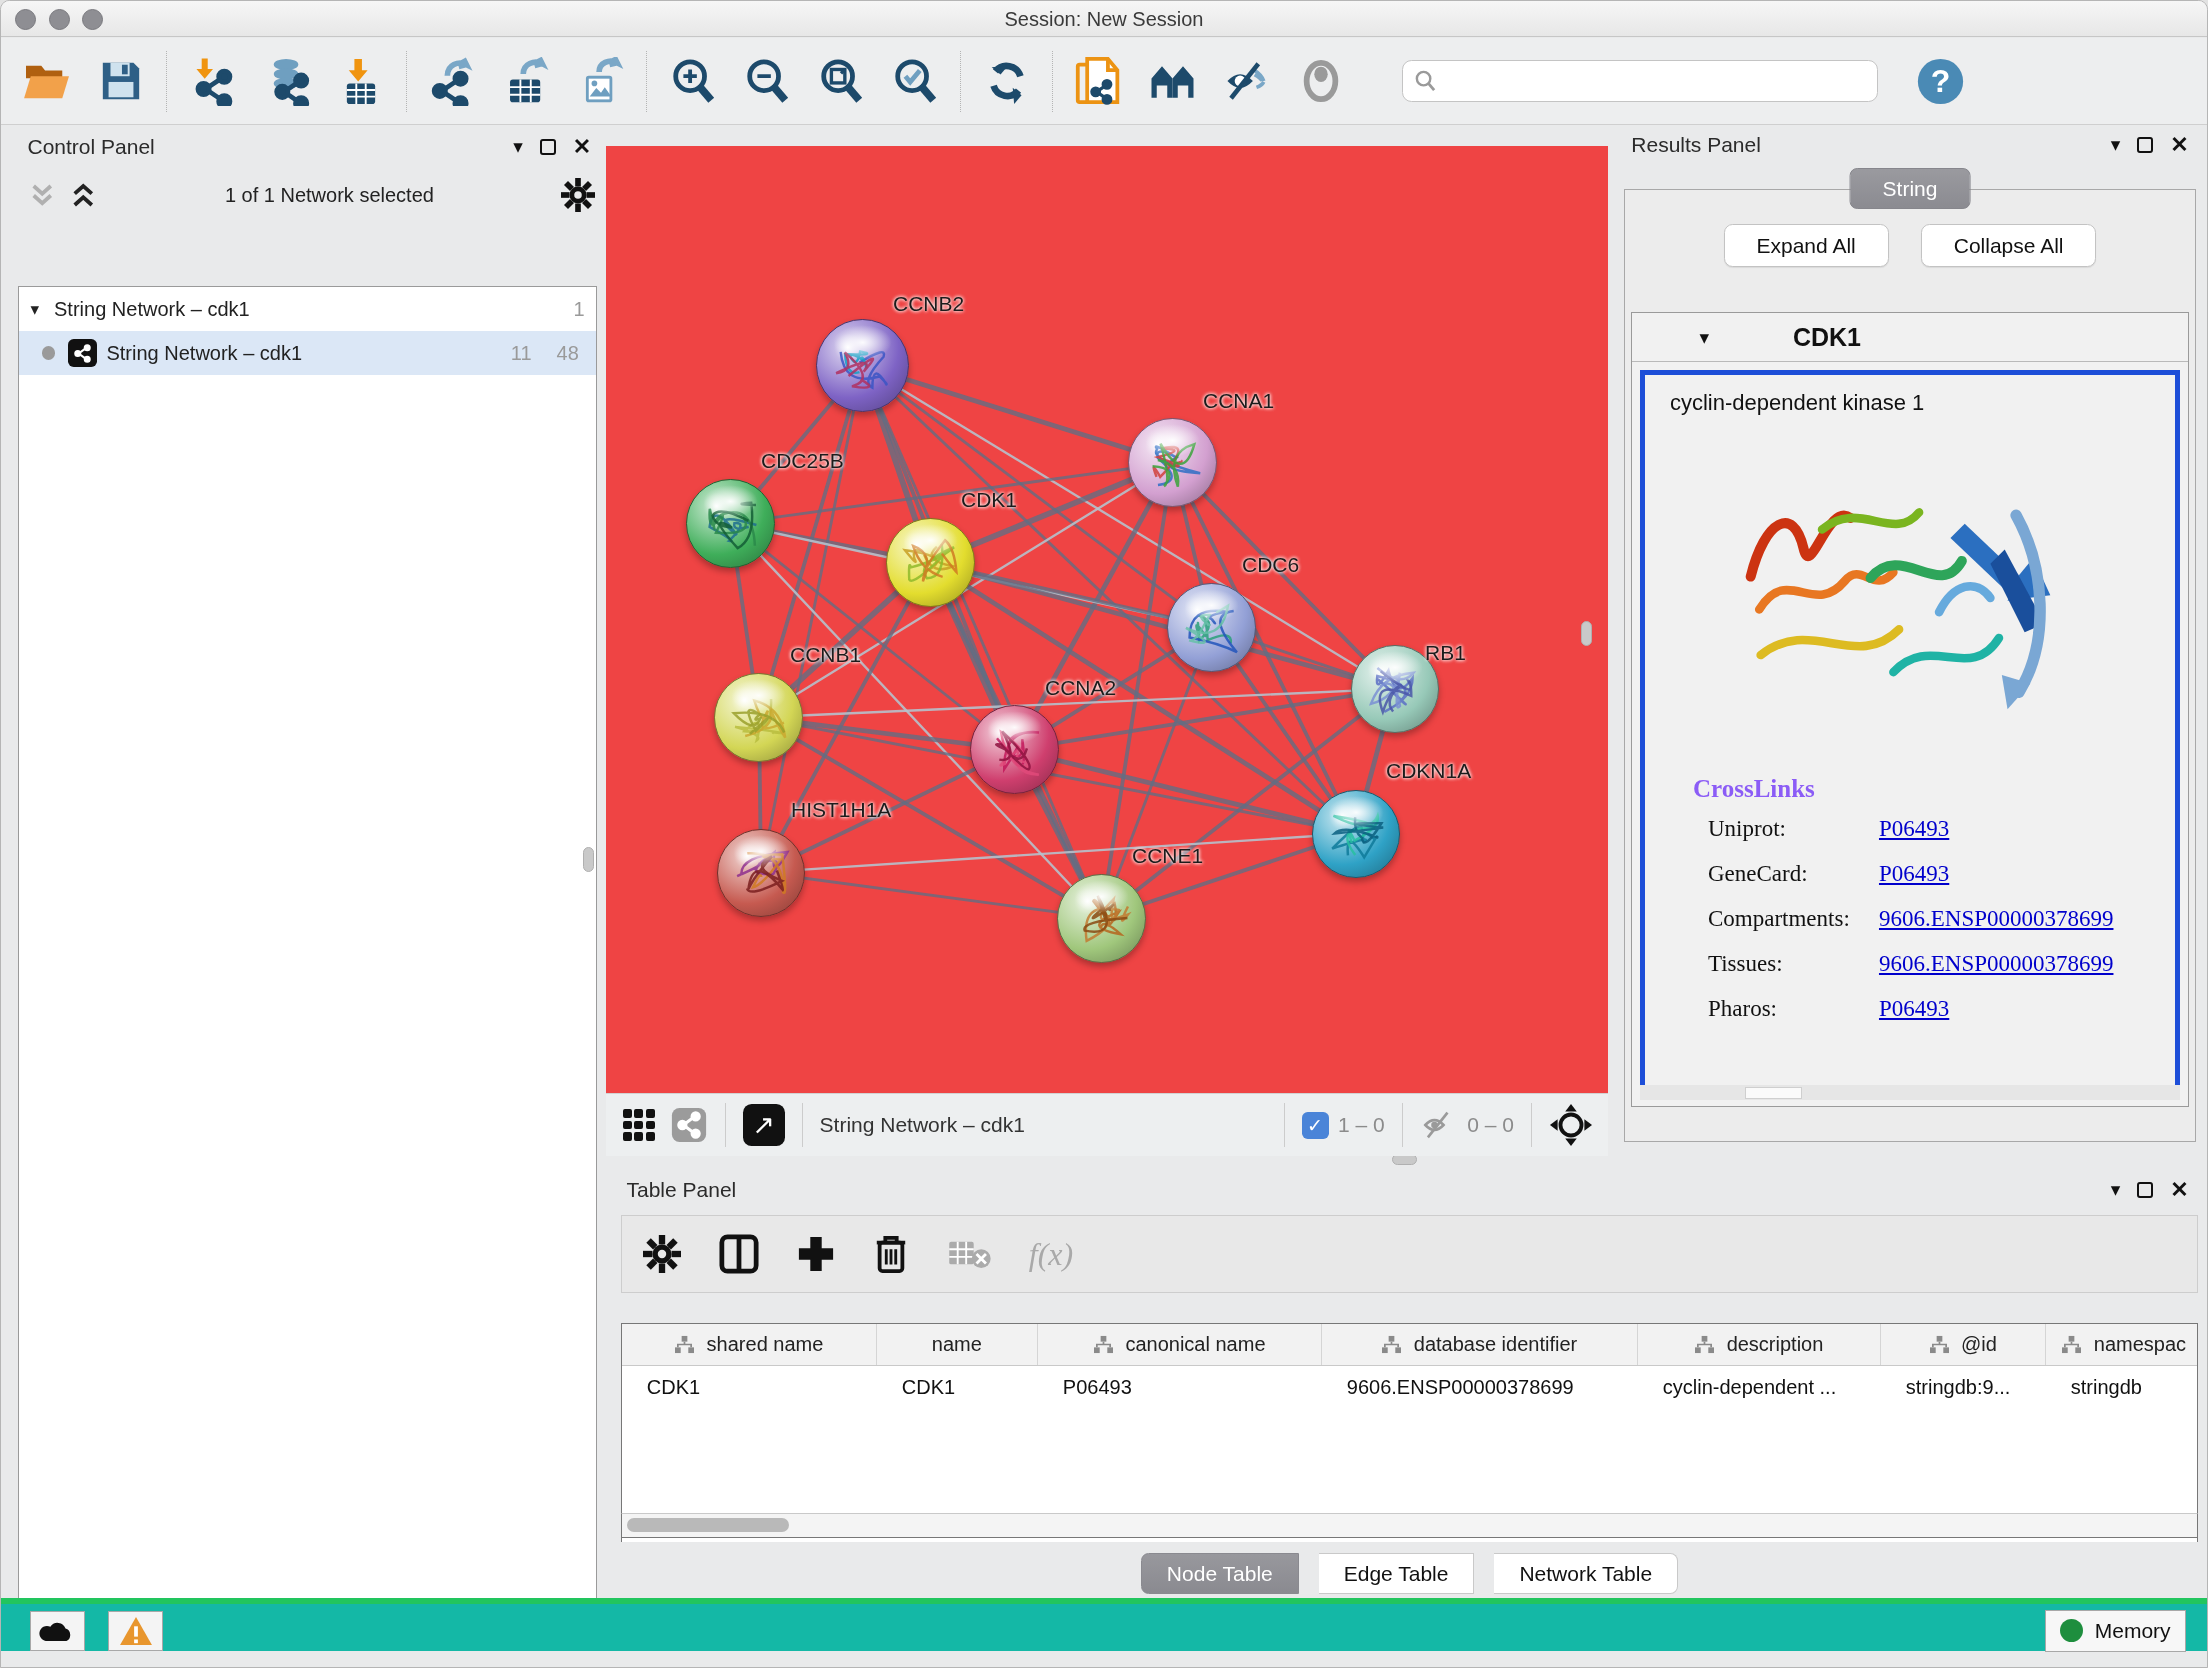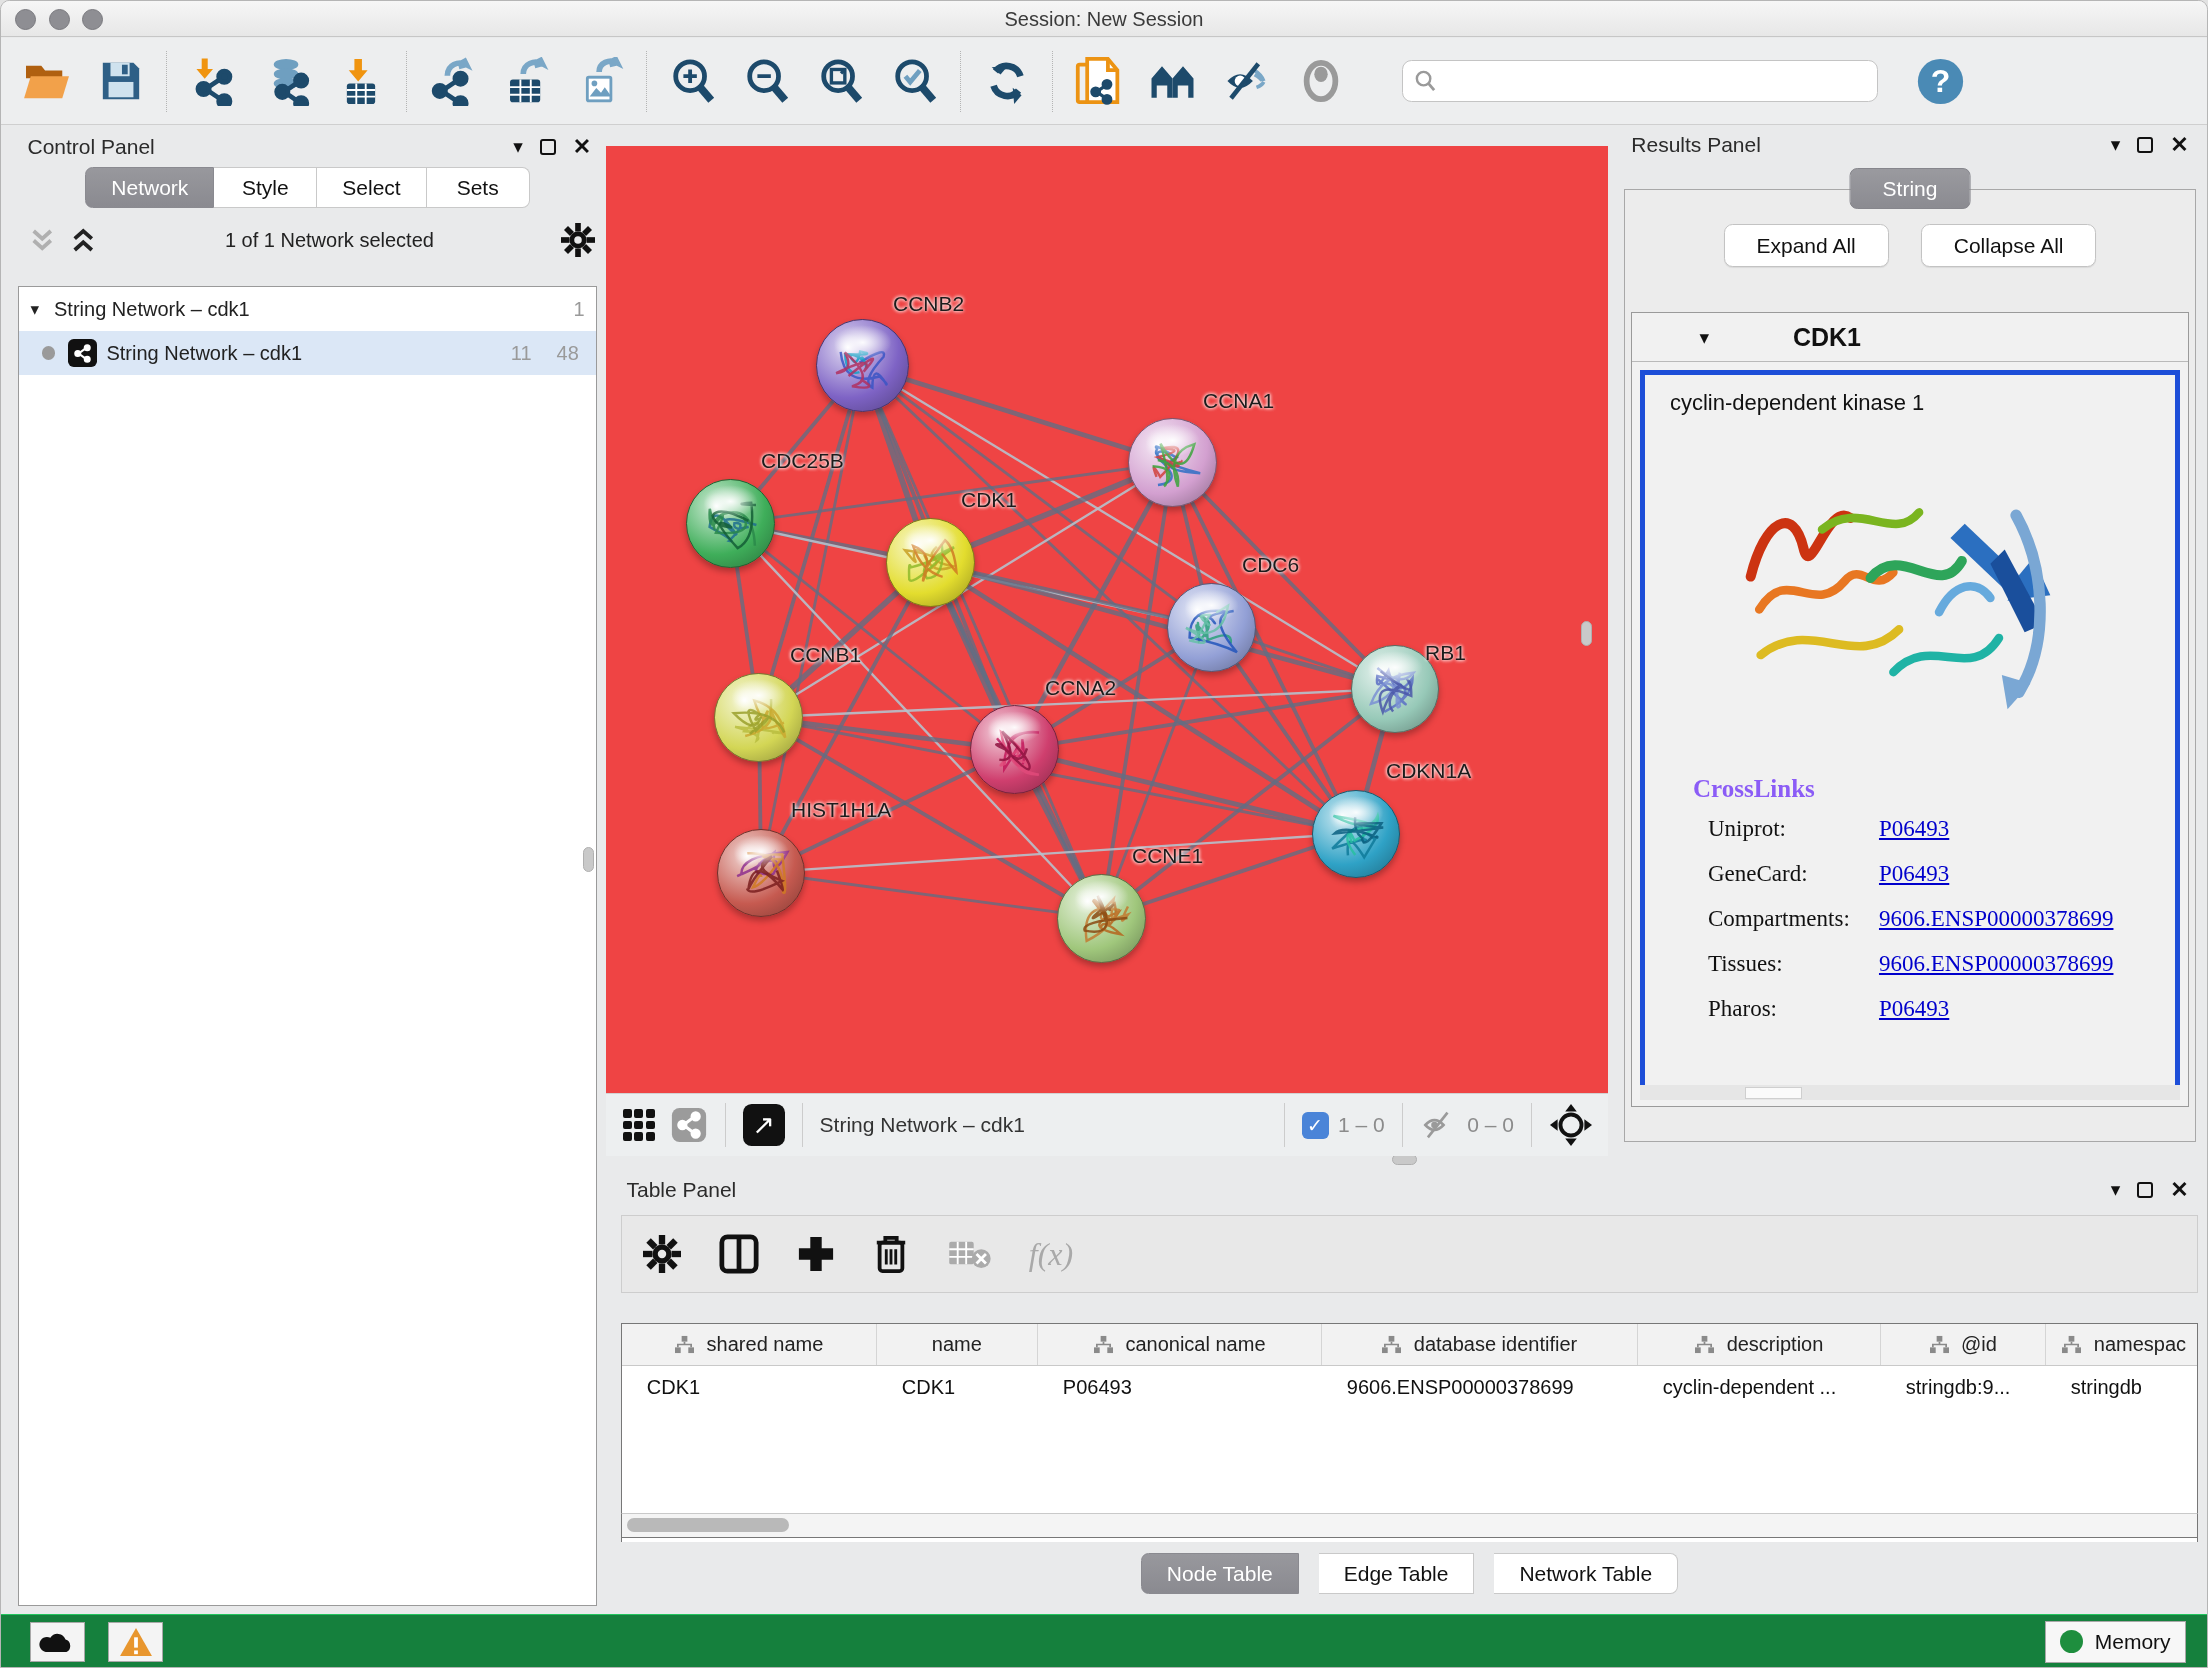--- a/index.html
+++ b/index.html
@@ -103,21 +103,21 @@
   .tp-headrow { display:flex; height:42px; background:#f2f2f2; border-bottom:1.4px solid #c9c9c9; }
   .tp-hcell { display:flex; align-items:center; justify-content:center; gap:11.4px; font-size:20px; color:#222;
     border-right:1px solid #d5d5d5; flex:none; }
   .tp-row { display:flex; height:44px; }
   .tp-cell { font-size:20px; color:#111; padding:9.5px 0 0 25px; flex:none; white-space:nowrap; overflow:hidden; }
   .tp-hscroll { position:absolute; left:3.8px; right:3.8px; top:344px; height:25px; background:#f4f4f4; border:1.4px solid #777; border-top:1px solid #c9c9c9; }
   .tp-hscroll i { position:absolute; left:5.7px; top:3.8px; width:162px; height:14.3px; background:#b9b9b9; border-radius:7.6px; }
   .tp-tabs { position:absolute; left:0; right:0; top:384px; display:flex; justify-content:center;gap:20px; }
 
   
-  .statusbar { position:absolute; left:0; bottom:0; width:100%; height:53px; background:#15803d; border-top:1px solid #22c55e; }
+  .statusbar { position:absolute; left:0; bottom:16px; width:100%; height:53px; background:#14b8a6; border-top:6px solid #22c55e; }
   .sb-btn { position:absolute; top:6.7px; width:55px; height:40px; background:#f4f4f4; border:1.4px solid #a8a8a8;
     display:flex; align-items:center; justify-content:center; }
   .mem-btn { position:absolute; right:21px; top:5.7px; width:141px; height:42px; background:#f7f7f7; border:1.4px solid #a8a8a8;
     display:flex; align-items:center; justify-content:center; gap:11.4px; font-size:21px; color:#111; }
   .mem-dot { width:23px; height:23px; border-radius:50%; background:#1e8e3e; }
 
   svg text { font-family:"Liberation Sans", sans-serif; }
 </style>
 </head>
 <body>
@@ -315,26 +315,20 @@
   </div>
 
   <div class="control-panel">
     <div class="cp-header">
       <span class="panel-title">Control Panel</span>
       <span class="panel-ctrls">
         <span class="pc-min">▾</span>
         <span class="pc-float"></span>
         <span class="pc-close">✕</span>
       </span>
-    </div>
-    <div class="cp-tabs seg">
-      <span class="tab active">Network</span>
-      <span class="tab">Style</span>
-      <span class="tab">Select</span>
-      <span class="tab">Sets</span>
     </div>
     <div class="cp-gearrow">
       <svg width="28.5" height="27" viewBox="0 0 30 28">
           <path d="M6 4 l9 8 9-8 M6 14 l9 8 9-8" stroke="#b0b0b0" stroke-width="4" fill="none"></path>
         </svg>
       <svg width="28.5" height="27" viewBox="0 0 30 28" style="margin-left:13.3px">
           <path d="M6 12 l9-8 9 8 M6 24 l9-8 9 8" stroke="#222" stroke-width="4" fill="none"></path>
         </svg>
       <span class="cp-status">1 of 1 Network selected</span>
       <svg width="34" height="34" viewBox="0 0 36 36">

